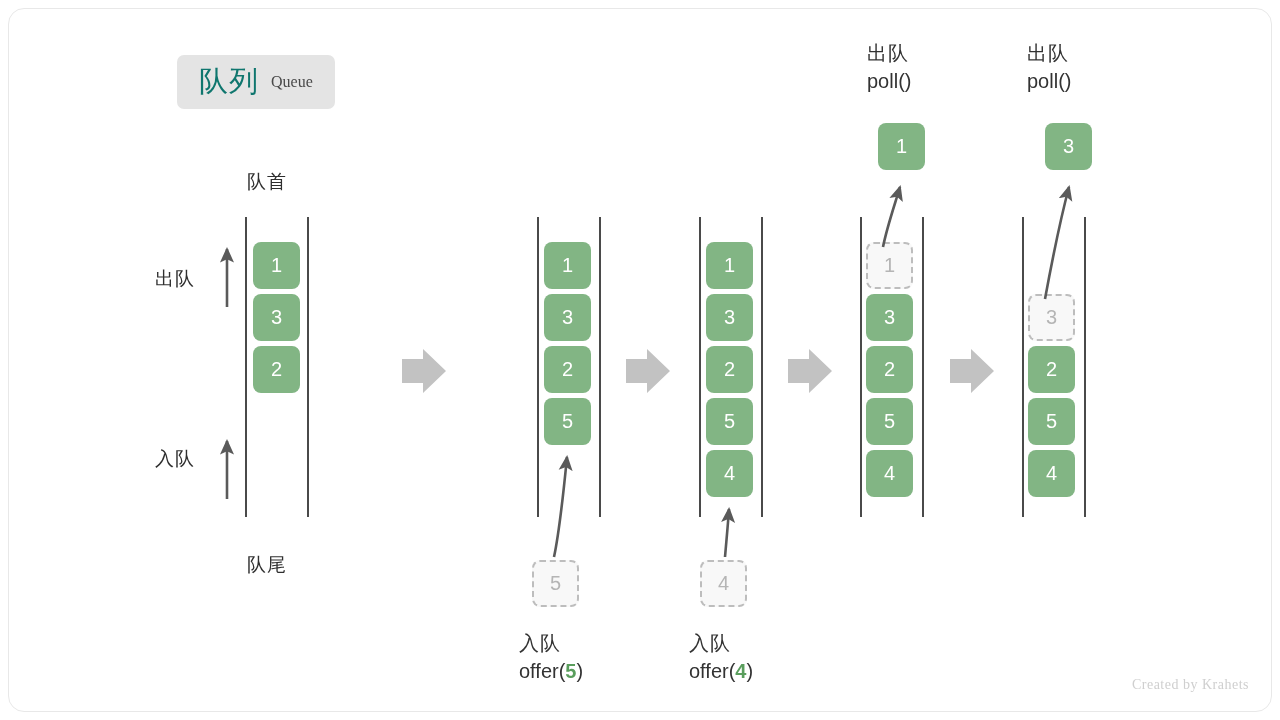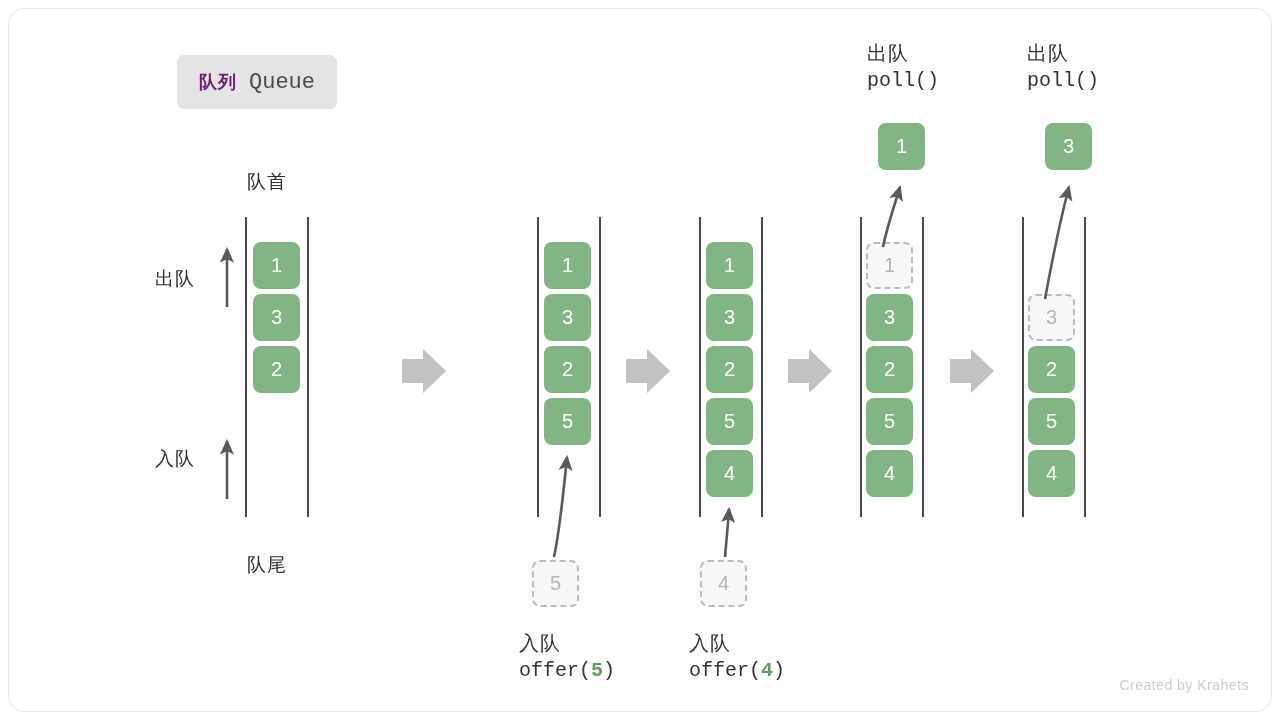--- a/index.html
+++ b/index.html
@@ -32,28 +32,28 @@
     top: 46px;
     height: 54px;
     padding: 0 22px;
     background: #e4e4e4;
     border-radius: 7px;
     display: flex;
     align-items: center;
     gap: 12px;
   }
   #title-badge .cn {
-    font-size: 18px;
-    font-weight: bold;
-    color: #701a75;
+    font-size: 29px;
+    font-weight: normal;
+    color: #0f766e;
     letter-spacing: 1px;
   }
   #title-badge .en {
-    font-family: Liberation Mono, monospace;
-    font-size: 22px;
+    font-family: Liberation Serif, serif;
+    font-size: 16px;
     color: #4a4a4a;
   }
 
   
   .lbl-cn-bold {
     position: absolute;
     font-size: 19px;
     font-weight: normal;
     color: #2f2f2f;
     letter-spacing: 1px;
@@ -66,21 +66,21 @@
     line-height: 1.42;
   }
   .op-label .op-cn {
     display: block;
     font-size: 20px;
     color: #333333;
     letter-spacing: 1px;
   }
   .op-label .op-code {
     display: block;
-    font-family: Liberation Mono, monospace;
+    font-family: Liberation Sans, sans-serif;
     font-size: 20px;
     color: #333333;
   }
   .op-label .op-code .num { color: #5a9e5d; font-weight: bold; }
 
   
   .rail {
     position: absolute;
     width: 2px;
     background: #4a4a4a;
@@ -104,21 +104,21 @@
     background: #f8f8f8;
     border: 2px dashed #bdbdbd;
     color: #b5b5b5;
   }
 
   
   #watermark {
     position: absolute;
     right: 22px;
     bottom: 18px;
-    font-family: Liberation Sans, sans-serif;
+    font-family: Liberation Serif, serif;
     font-size: 14px;
     color: #cfcfcf;
     letter-spacing: 0.5px;
   }
 
   svg.overlay {
     position: absolute;
     left: 0;
     top: 0;
     width: 1280px;

